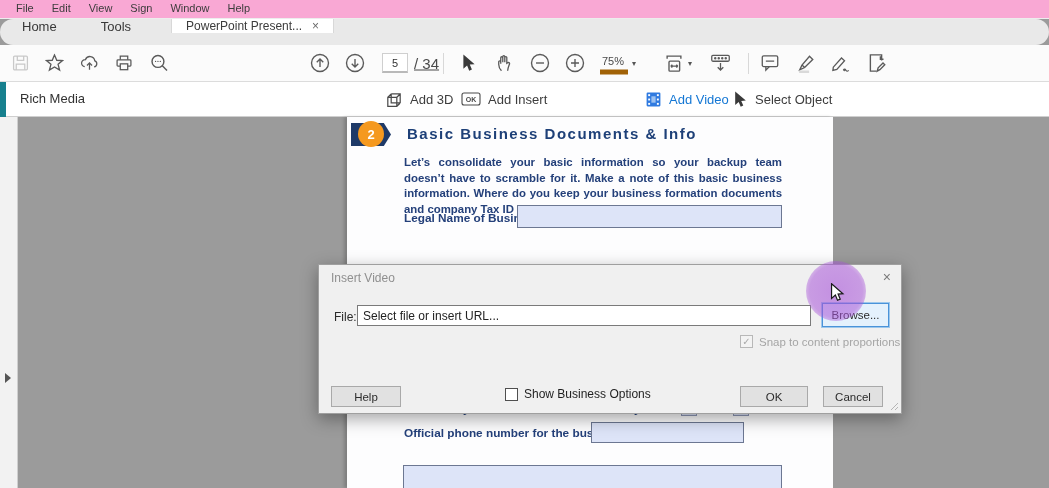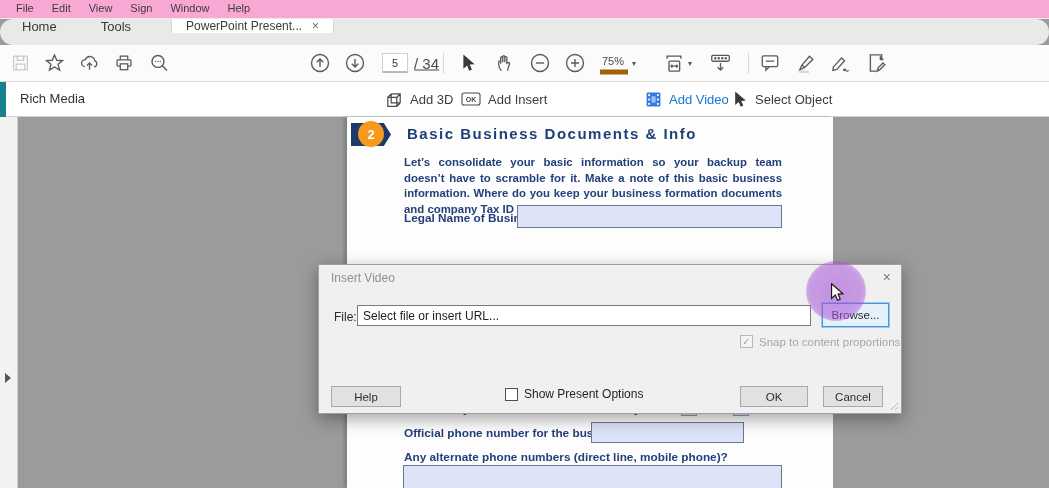--- a/index.html
+++ b/index.html
@@ -294,42 +294,41 @@
 
       <div class="doc-label" style="left:57px; top:285px">Is there any business mail that comes to your home address?</div>
       <div class="doc-check" style="left:334px; top:284px"></div>
       <div class="doc-label" style="left:355px; top:285px">Yes</div>
       <div class="doc-check" style="left:386px; top:284px"></div>
       <div class="doc-label" style="left:407px; top:285px">No</div>
 
       <div class="doc-label" style="left:57px; top:309px">Official phone number for the business:</div>
       <div class="doc-field" style="left:244px; top:305px; width:153px; height:21px"></div>
 
-      <div class="doc-label" style="left:57px; top:333px">Any alternate phone numbers (direct line, mobile phone)?</div>
       <div class="doc-field" style="left:56px; top:348px; width:379px; height:30px"></div>
     </div>
   </div>
 
   <div class="dialog">
     <div class="dlg-title">Insert Video</div>
     <div class="dlg-close">×</div>
 
     <div class="dlg-filelabel">File:</div>
     <input class="dlg-fileinput" value="Select file or insert URL..." style="">
     <div class="dlg-browse">Browse...</div>
 
     <div class="dlg-snap">
       <div class="box">✓</div>
       <div class="lbl">Snap to content proportions</div>
     </div>
 
     <div class="dlg-btn" style="left:12px; top:121px; width:70px">Help</div>
     <div class="dlg-adv">
       <div class="box"></div>
-      <div class="lbl">Show Present Options</div>
+      <div class="lbl">Show Business Options</div>
     </div>
     <div class="dlg-btn" style="left:421px; top:121px; width:68px">OK</div>
     <div class="dlg-btn" style="left:504px; top:121px; width:60px">Cancel</div>
 
     <svg class="dlg-grip" width="9" height="9" viewBox="0 0 9 9">
         <path d="M8 1 1 8M8 5 5 8" stroke="#b5b5b5" stroke-width="1" fill="none"></path>
       </svg>
   </div>
 
   <div class="click-ring" style="background:radial-gradient(circle, rgba(168,85,216,0.62) 0%, rgba(168,85,216,0.55) 62%, rgba(168,85,216,0.28) 78%, rgba(168,85,216,0) 100%)"></div>

